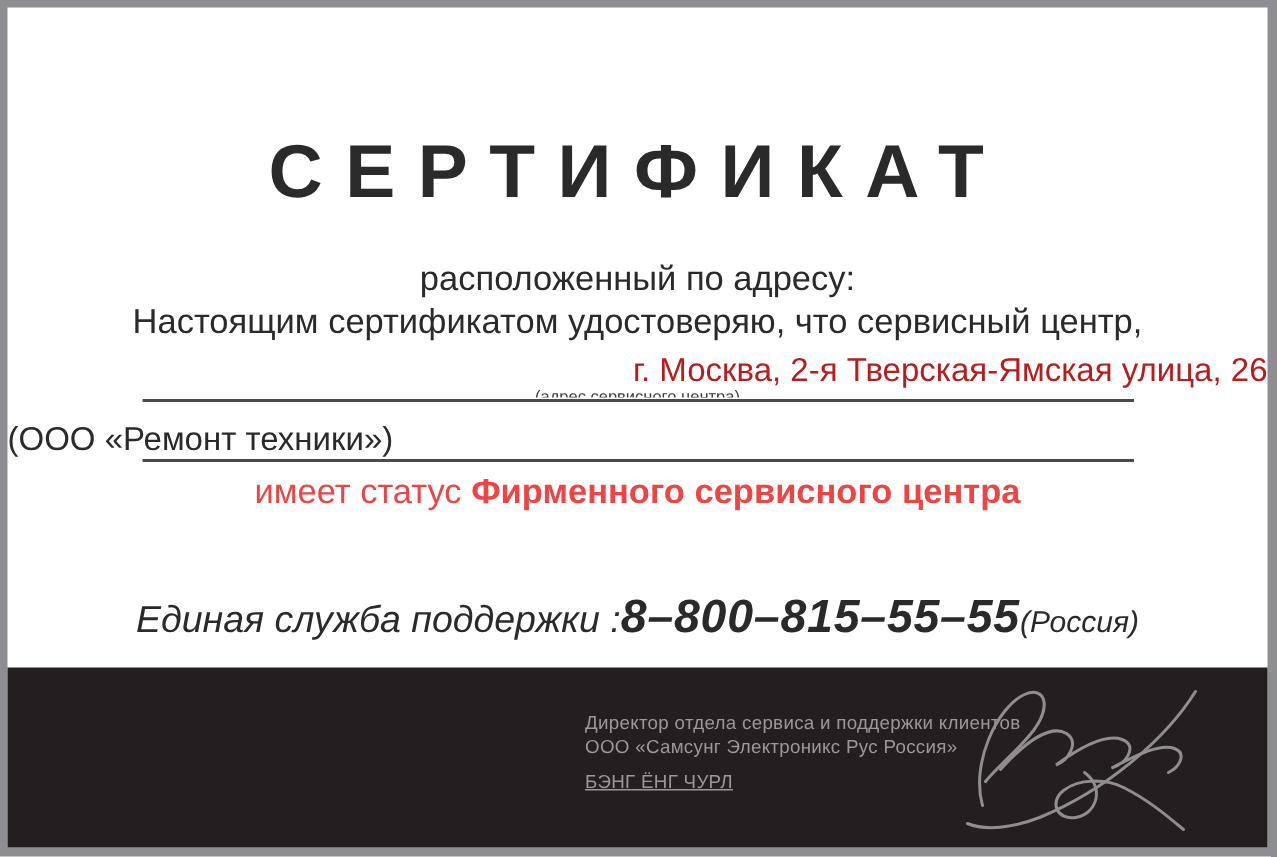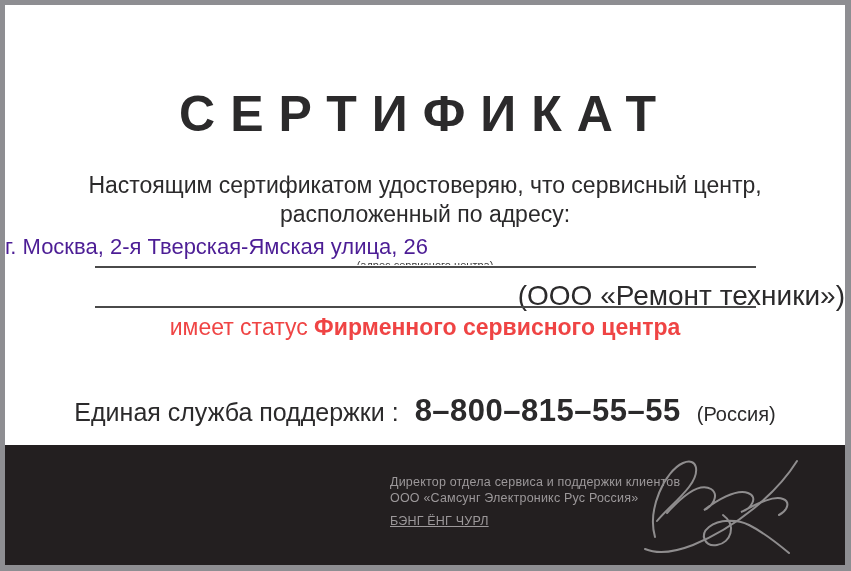--- a/index.html
+++ b/index.html
@@ -28,23 +28,23 @@
     position:absolute;
     top:166px; left:0; right:0;
     text-align:center;
     font-size:23px;
     line-height:29px;
     color:#2b2a2b;
   }
   .address {
     position:absolute;
     top:229px; left:0; right:0;
-    text-align:left;
+    text-align:right;
     font-size:22px;
-    color:#4c1d95;
+    color:#b91c1c;
   }
   .caption-clip {
     position:absolute;
     top:254px; left:0; right:0;
     height:6px;
     overflow:hidden;
     text-align:center;
     font-size:11px;
     color:#3a3a3a;
   }
@@ -53,41 +53,42 @@
     left:90px;
     width:661px;
     height:2px;
     background:#4a4a4a;
   }
   .rule-1 { top:261px; }
   .rule-2 { top:301px; }
   .organization {
     position:absolute;
     top:275px; left:0; right:0;
-    text-align:right;
-    font-size:28px;
+    text-align:left;
+    font-size:22px;
     color:#2b2a2b;
   }
   .status-line {
     position:absolute;
     top:309px; left:0; right:0;
     text-align:center;
     font-size:23px;
     color:#ef4444;
   }
   .status-line b { font-weight:700; }
   .support-line {
     position:absolute;
     top:388px; left:0; right:0;
     display:flex;
     justify-content:center;
     align-items:baseline;
-    gap:16px;
+    gap:0;
     color:#2b2a2b;
     white-space:nowrap;
+    font-style:italic;
   }
   .support-label { font-size:25px; }
   .support-phone { font-size:31px; font-weight:700; letter-spacing:0.5px; }
   .support-region { font-size:20px; }
   .footer {
     position:absolute;
     left:0; right:0; bottom:0;
     height:120px;
     background:#231f20;
   }
@@ -114,22 +115,22 @@
   }
 </style>
 </head>
 <body>
 
 <div class="page">
 
   <div class="title">СЕРТИФИКАТ</div>
 
   <div class="intro">
+    <div>расположенный по адресу:</div>
     <div>Настоящим сертификатом удостоверяю, что сервисный центр,</div>
-    <div>расположенный по адресу:</div>
   </div>
 
   <div class="address">г. Москва, 2-я Тверская-Ямская улица, 26</div>
 
   <div class="caption-clip">(адрес сервисного центра)</div>
 
   <div class="rule rule-1"></div>
 
   <div class="organization">(ООО «Ремонт техники»)</div>
 

